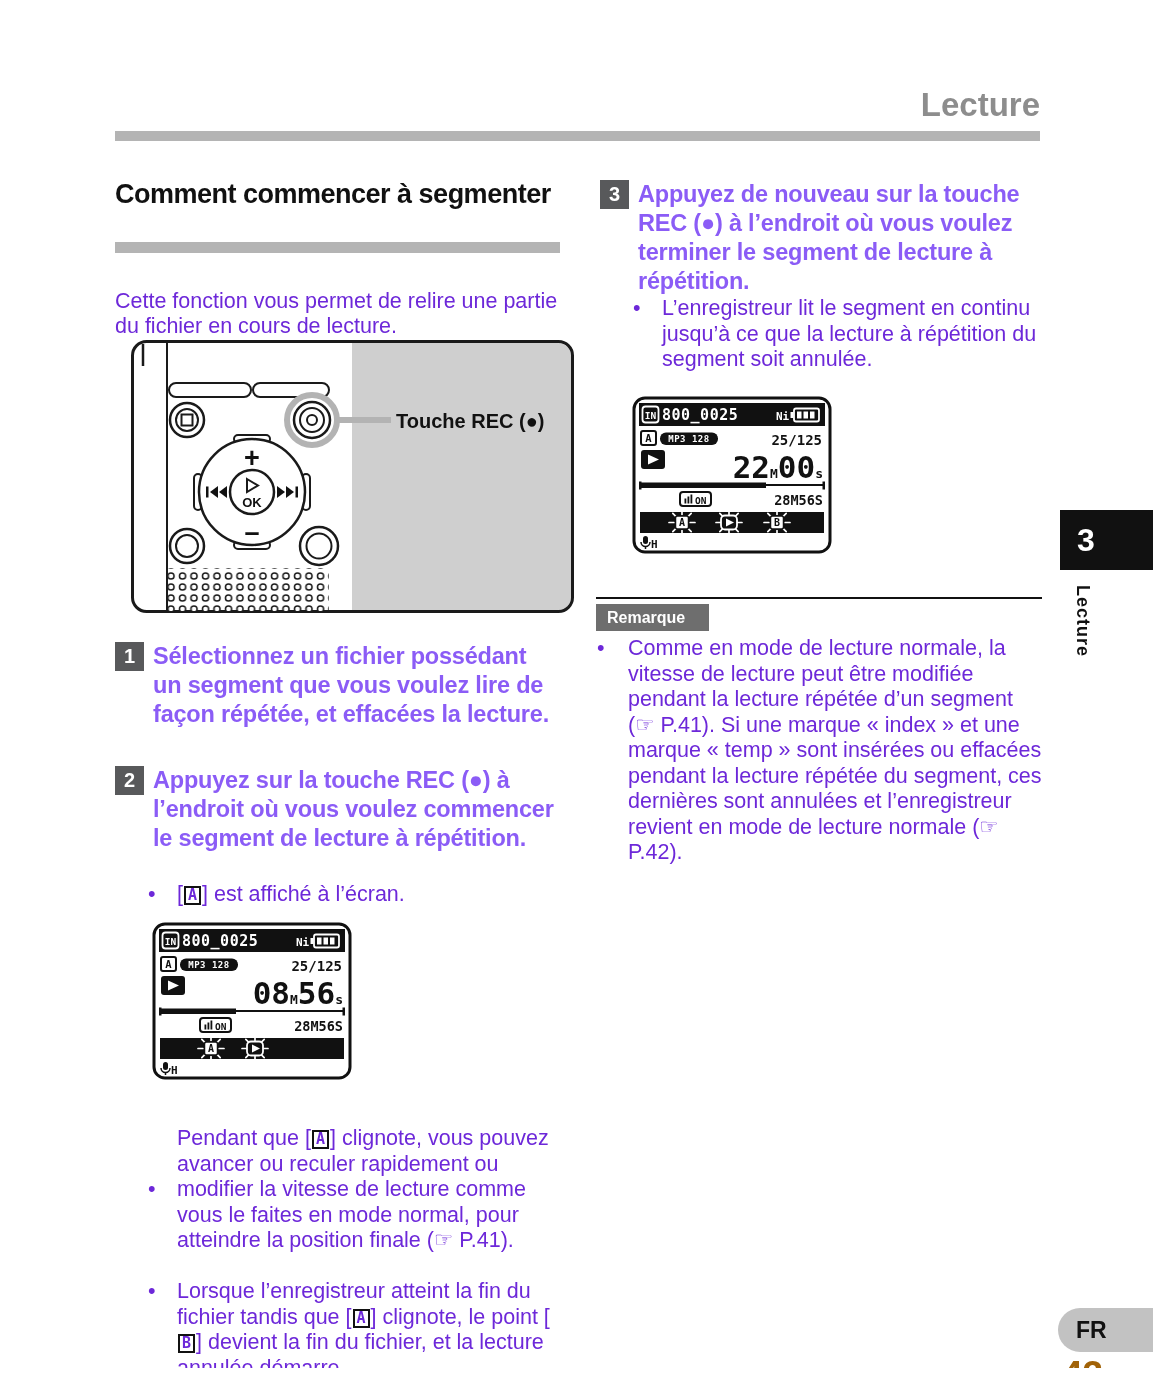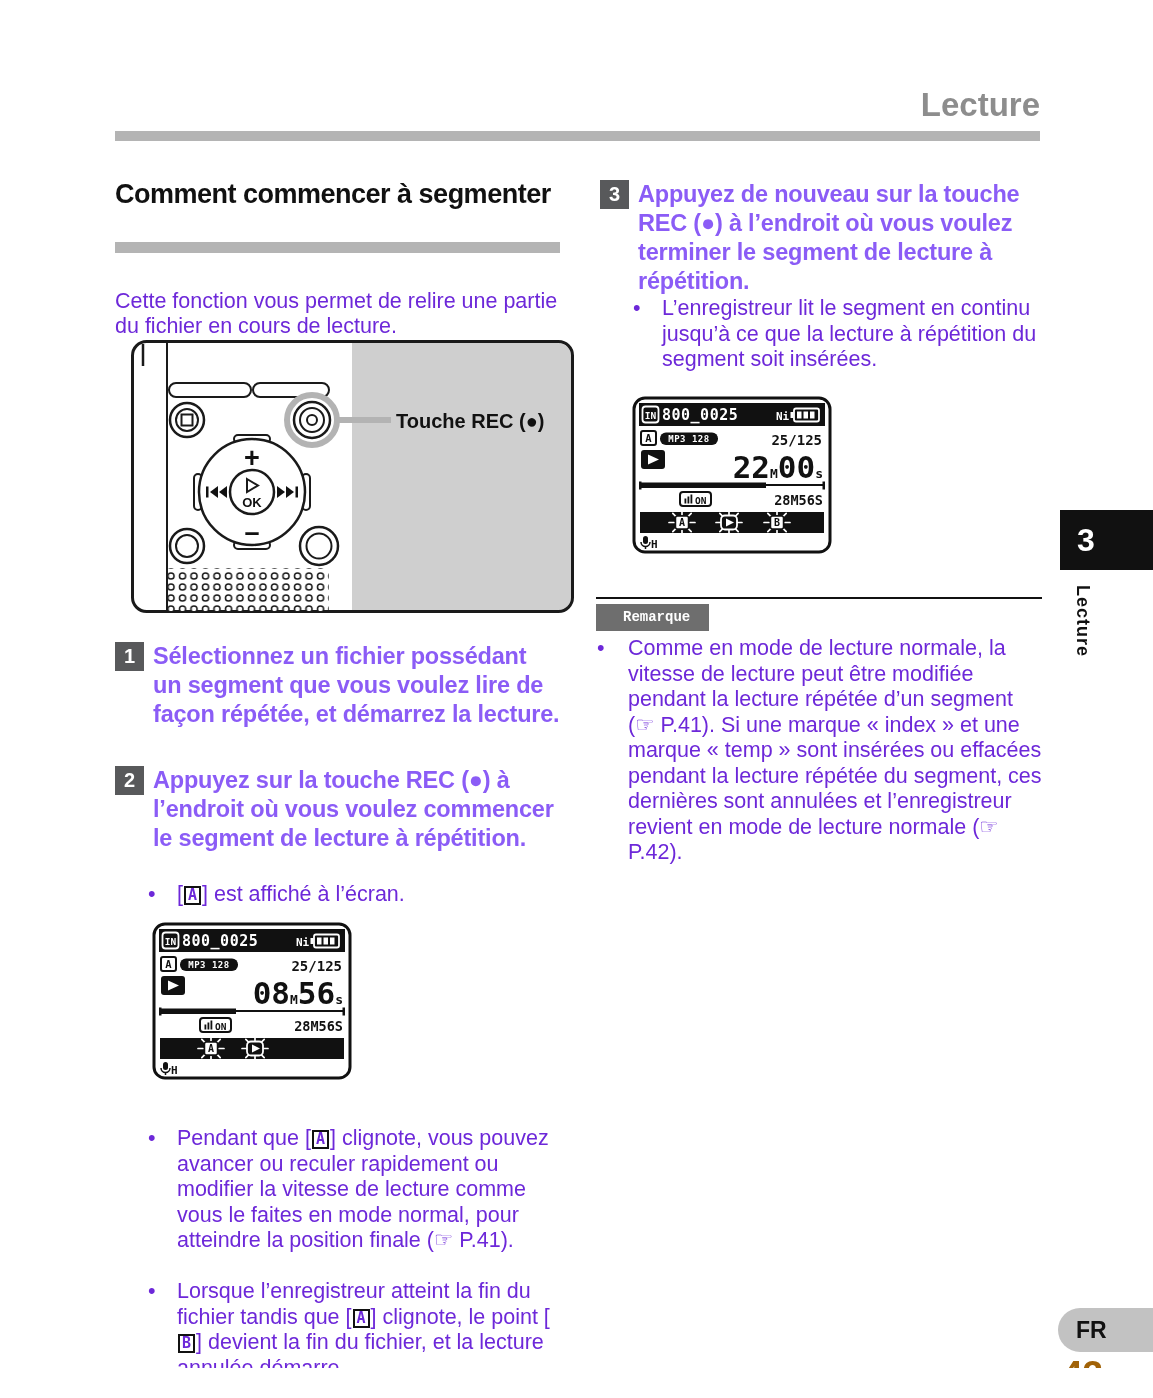--- a/index.html
+++ b/index.html
@@ -24,35 +24,35 @@
             font-size:20px;font-weight:bold;text-align:center;line-height:29px;margin-right:9px;}
   .step-text{font-size:23.5px;line-height:29px;font-weight:bold;color:#8b5cf6;letter-spacing:-0.2px;}
   .step1{top:462px;width:445px;}
   .step2{top:586px;width:445px;}
   .step3{top:0px;width:442px;}
   
   .bullet{position:absolute;display:flex;}
   .bullet .dot{flex:0 0 29px;}
   .bullet .dot::before{content:"•";}
   .b-step2{top:702px;left:33px;width:400px;}
-  .b-list1{top:946px;left:33px;width:412px;}
+  .b-list1{top:946px;left:33px;width:412px;align-items:center;}
   .b-list2{top:1099px;left:33px;width:412px;}
   .b-right{top:116px;left:33px;width:407px;}
   .b-note{top:456px;left:-3px;width:446px;}
   .b-note .dot{flex:0 0 31px;}
   
   .mbox{display:inline-block;border:2px solid #111;font-weight:bold;font-size:15px;
         line-height:15px;padding:0 2px;margin:0 1px;vertical-align:1px;font-family:"DejaVu Sans Mono",monospace;}
   
   .lcd1{position:absolute;left:37px;top:742px;}
   .lcd2{position:absolute;left:32px;top:216px;}
   
   .note-rule{position:absolute;top:417px;left:-4px;width:446px;height:2px;background:#111;}
   .note-box{position:absolute;top:424px;left:-4px;width:113px;height:27px;background:#6e6e6e;
-            color:#fff;font-size:14px;font-weight:bold;line-height:27px;padding-left:27px;box-sizing:border-box;font-family:Liberation Mono, monospace;}
+            color:#fff;font-size:16px;font-weight:bold;line-height:27px;padding-left:11px;box-sizing:border-box;}
   
   .chapter-tab{position:absolute;left:1060px;top:470px;width:93px;height:60px;background:#111;}
   .chapter-num{color:#fff;font-size:32px;font-weight:bold;line-height:60px;padding-left:17px;}
   .chapter-vert{position:absolute;left:1072px;top:545px;writing-mode:vertical-rl;
                 font-size:18px;font-weight:bold;color:#111;letter-spacing:1px;}
   .fr-pill{position:absolute;left:1058px;top:1268px;width:95px;height:44px;background:#c2c2c2;
            border-radius:22px 0 0 22px;}
   .fr-label{font-size:23px;font-weight:bold;color:#111;line-height:44px;padding-left:18px;}
   .page-num{position:absolute;left:1062px;top:1314px;font-size:37px;font-weight:bold;color:#a16207;text-align:center;}
   .lcd-mono{font-family:"DejaVu Sans Mono",monospace;font-weight:bold;}
@@ -147,21 +147,21 @@
             <line x1="-5.7" y1="5.7" x2="-9.2" y2="9.2"></line>
               <line x1="5.7" y1="5.7" x2="9.2" y2="9.2"></line>
           </g>
         </defs>
         <rect x="37" y="228" width="161" height="43" fill="url(#holes)"></rect>
       </svg>
     </div>
 
     <div class="step step1">
       <div class="step-num">1</div>
-      <div class="step-text">Sélectionnez un fichier possédant un segment que vous voulez lire de façon répétée, et démarrez la lecture.</div>
+      <div class="step-text">Sélectionnez un fichier possédant un segment que vous voulez lire de façon répétée, et effacées la lecture.</div>
     </div>
 
     <div class="step step2">
       <div class="step-num">2</div>
       <div class="step-text">Appuyez sur la touche REC (●) à l’endroit où vous voulez commencer le segment de lecture à répétition.</div>
     </div>
 
     <div class="bullet b-step2 body-text">
       <span class="dot"></span>
       <span><span>[</span><span class="mbox">A</span><span>] est affiché à l’écran.</span></span>
@@ -239,21 +239,21 @@
 
   <div class="right-col">
 
     <div class="step step3">
       <div class="step-num">3</div>
       <div class="step-text">Appuyez de nouveau sur la touche REC (●) à l’endroit où vous voulez terminer le segment de lecture à répétition.</div>
     </div>
 
     <div class="bullet b-right body-text">
       <span class="dot"></span>
-      <span>L’enregistreur lit le segment en continu jusqu’à ce que la lecture à répétition du segment soit insérées.</span>
+      <span>L’enregistreur lit le segment en continu jusqu’à ce que la lecture à répétition du segment soit annulée.</span>
     </div>
 
     <div class="lcd2">
       <svg width="200" height="158" viewBox="0 0 200 158">
         <rect x="2" y="2" width="196" height="154" rx="11" fill="#fff" stroke="#111" stroke-width="3"></rect>
         <rect x="7" y="7" width="186" height="23" fill="#111"></rect>
         <rect x="10.5" y="10.5" width="16" height="16" rx="3" fill="none" stroke="#fff" stroke-width="1.8"></rect>
         <text x="18.5" y="22.5" text-anchor="middle" fill="#fff" font-size="9.5" font-family="DejaVu Sans Mono, monospace" font-weight="bold">IN</text>
         <text x="30" y="24" fill="#fff" font-family="DejaVu Sans Mono, monospace" font-weight="bold" font-size="15" letter-spacing="0.5">800_0025</text>
         <text x="144" y="23.5" fill="#fff" font-family="DejaVu Sans Mono, monospace" font-weight="bold" font-size="11">Ni</text>

